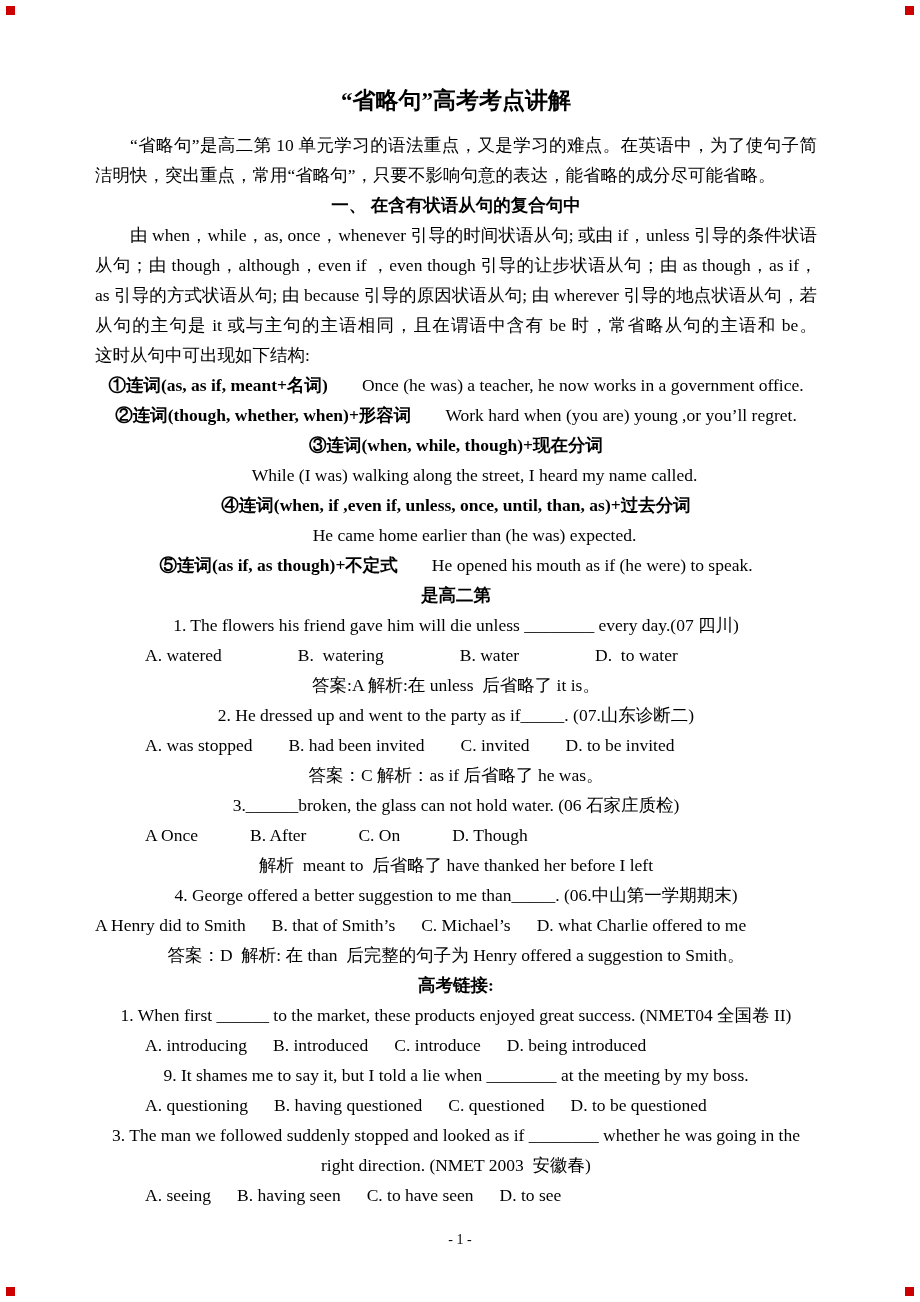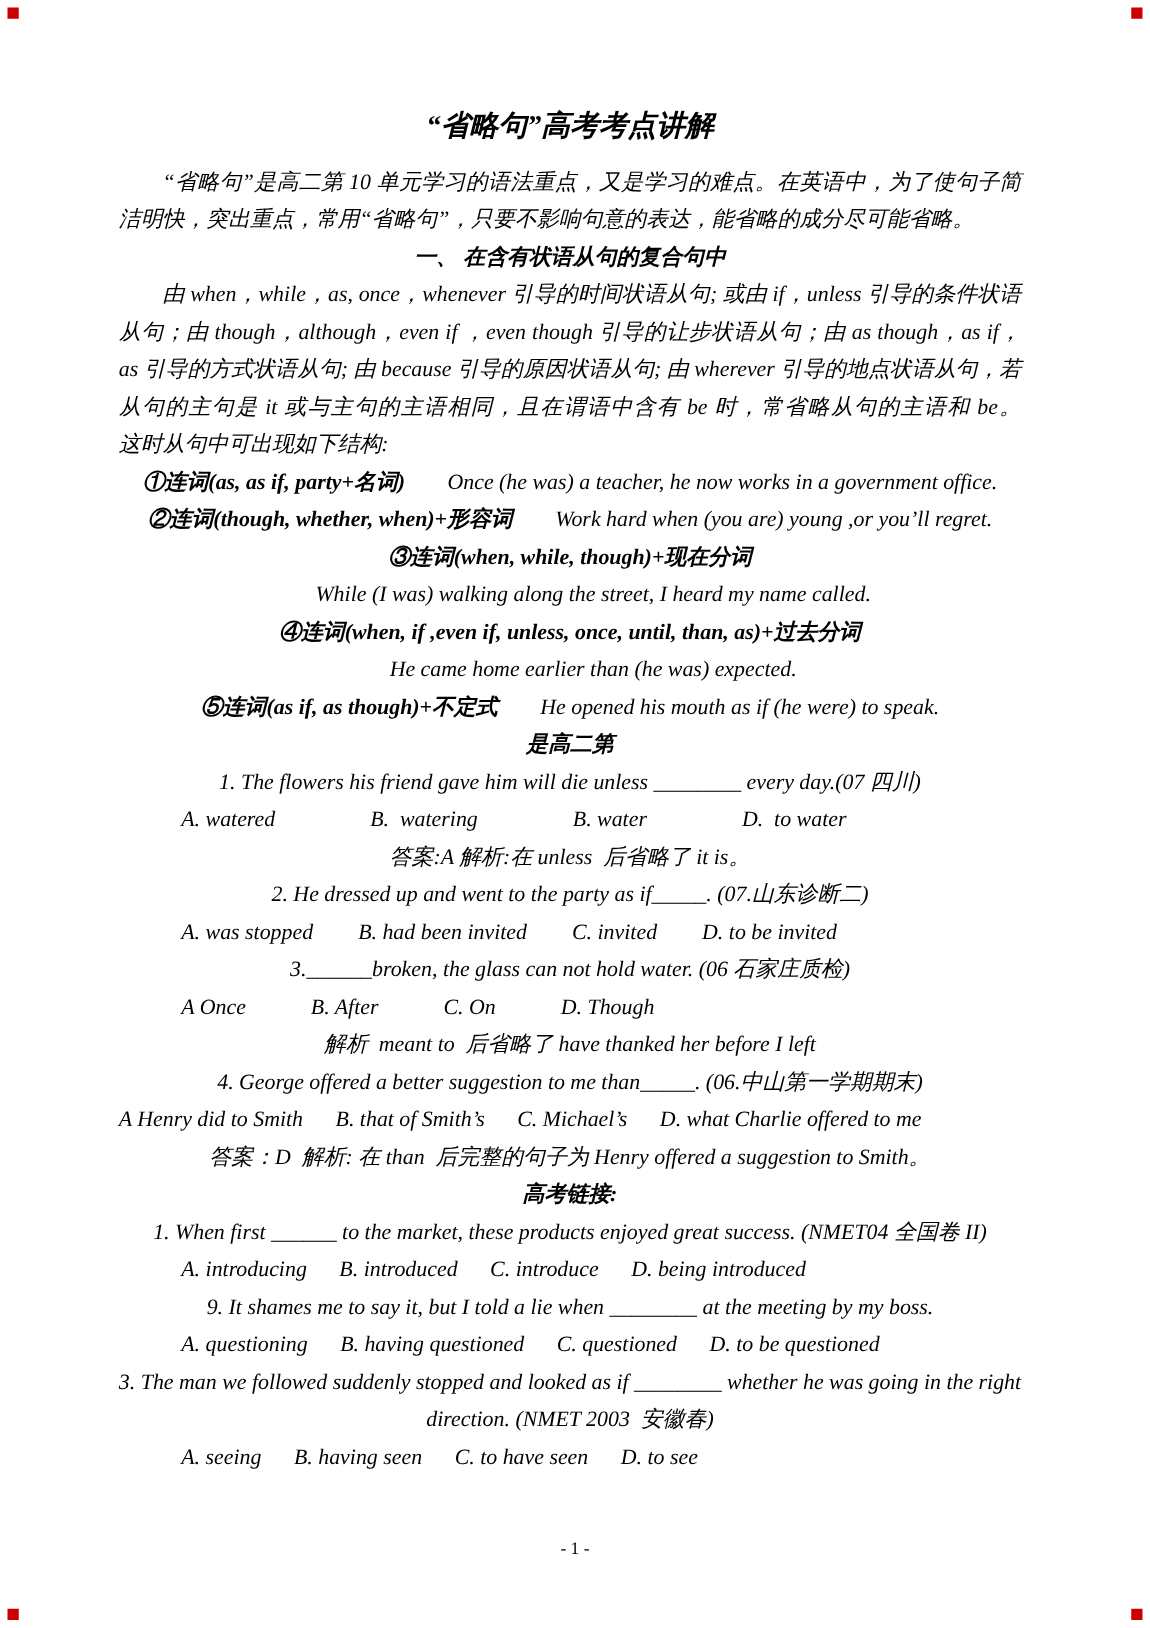--- a/index.html
+++ b/index.html
@@ -2,21 +2,21 @@
 <html><head>
 <meta charset="utf-8">
 <style>
   html, body { margin: 0; padding: 0; }
   body {
     width: 920px; height: 1302px;
     background: #ffffff; color: #000000;
     font-family: "Liberation Serif", "DejaVu Serif", serif;
     position: relative; overflow: hidden;
   }
-  .page { padding: 84px 103px 0 95px; font-size: 17.5px; line-height: 30px; font-style: italic; }
+  .page { padding: 84px 103px 0 95px; font-size: 17.5px; line-height: 30px; }
   .title {
     font-size: 23px; font-weight: bold; text-align: center;
     margin: 0 0 12px 0; line-height: 34px;
   }
   .para { margin: 0; text-align: justify; text-indent: 2em; }
   .h { font-weight: bold; }
   .line { white-space: pre-wrap; text-align: center; }
   .b { font-weight: bold; }
   .sp  { display: inline-block; width: 34px; }
   .ex-indent { padding-left: 37px; }
@@ -49,21 +49,21 @@
 <div class="page">
 
   <h1 class="title">“省略句”高考考点讲解</h1>
 
   <p class="para">“省略句”是高二第 10 单元学习的语法重点，又是学习的难点。在英语中，为了使句子简洁明快，突出重点，常用“省略句”，只要不影响句意的表达，能省略的成分尽可能省略。</p>
 
   <div class="line h">一、 在含有状语从句的复合句中</div>
 
   <p class="para">由 when，while，as, once，whenever 引导的时间状语从句; 或由 if，unless 引导的条件状语从句；由 though，although，even if ，even though 引导的让步状语从句；由 as though，as if，as 引导的方式状语从句; 由 because 引导的原因状语从句; 由 wherever 引导的地点状语从句，若从句的主句是 it 或与主句的主语相同，且在谓语中含有 be 时，常省略从句的主语和 be。　　这时从句中可出现如下结构:</p>
 
-  <div class="line"><span class="b">①连词(as, as if, party+名词)</span><span class="sp"></span><span>Once (he was) a teacher, he now works in a government office.</span></div>
+  <div class="line"><span class="b">①连词(as, as if, meant+名词)</span><span class="sp"></span><span>Once (he was) a teacher, he now works in a government office.</span></div>
 
   <div class="line"><span class="b">②连词(though, whether, when)+形容词</span><span class="sp"></span><span>Work hard when (you are) young ,or you’ll regret.</span></div>
 
   <div class="line"><span class="b">③连词(when, while, though)+现在分词</span></div>
   <div class="line ex-indent">While (I was) walking along the street, I heard my name called.</div>
 
   <div class="line"><span class="b">④连词(when, if ,even if, unless, once, until, than, as)+过去分词</span></div>
   <div class="line ex-indent">He came home earlier than (he was) expected.</div>
 
   <div class="line"><span class="b">⑤连词(as if, as though)+不定式</span><span class="sp"></span><span>He opened his mouth as if (he were) to speak.</span></div>
@@ -73,20 +73,21 @@
   <div class="line">1. The flowers his friend gave him will die unless ________ every day.(07 四川)</div>
   <div class="opts g-xl">
     <span>A. watered</span><span>B.  watering</span><span>B. water</span><span>D.  to water</span>
   </div>
   <div class="line">答案:A 解析:在 unless  后省略了 it is。</div>
 
   <div class="line">2. He dressed up and went to the party as if_____. (07.山东诊断二)</div>
   <div class="opts g-md">
     <span>A. was stopped</span><span>B. had been invited</span><span>C. invited</span><span>D. to be invited</span>
   </div>
+  <div class="line">答案：C 解析：as if 后省略了 he was。</div>
 
   <div class="line">3.______broken, the glass can not hold water. (06 石家庄质检)</div>
   <div class="opts g-lg">
     <span>A Once</span><span>B. After</span><span>C. On</span><span>D. Though</span>
   </div>
   <div class="line">解析  meant to  后省略了 have thanked her before I left</div>
 
   <div class="line">4. George offered a better suggestion to me than_____. (06.中山第一学期期末)</div>
   <div class="opts no-ind g-sm">
     <span>A Henry did to Smith</span><span>B. that of Smith’s</span><span>C. Michael’s</span><span>D. what Charlie offered to me</span>

